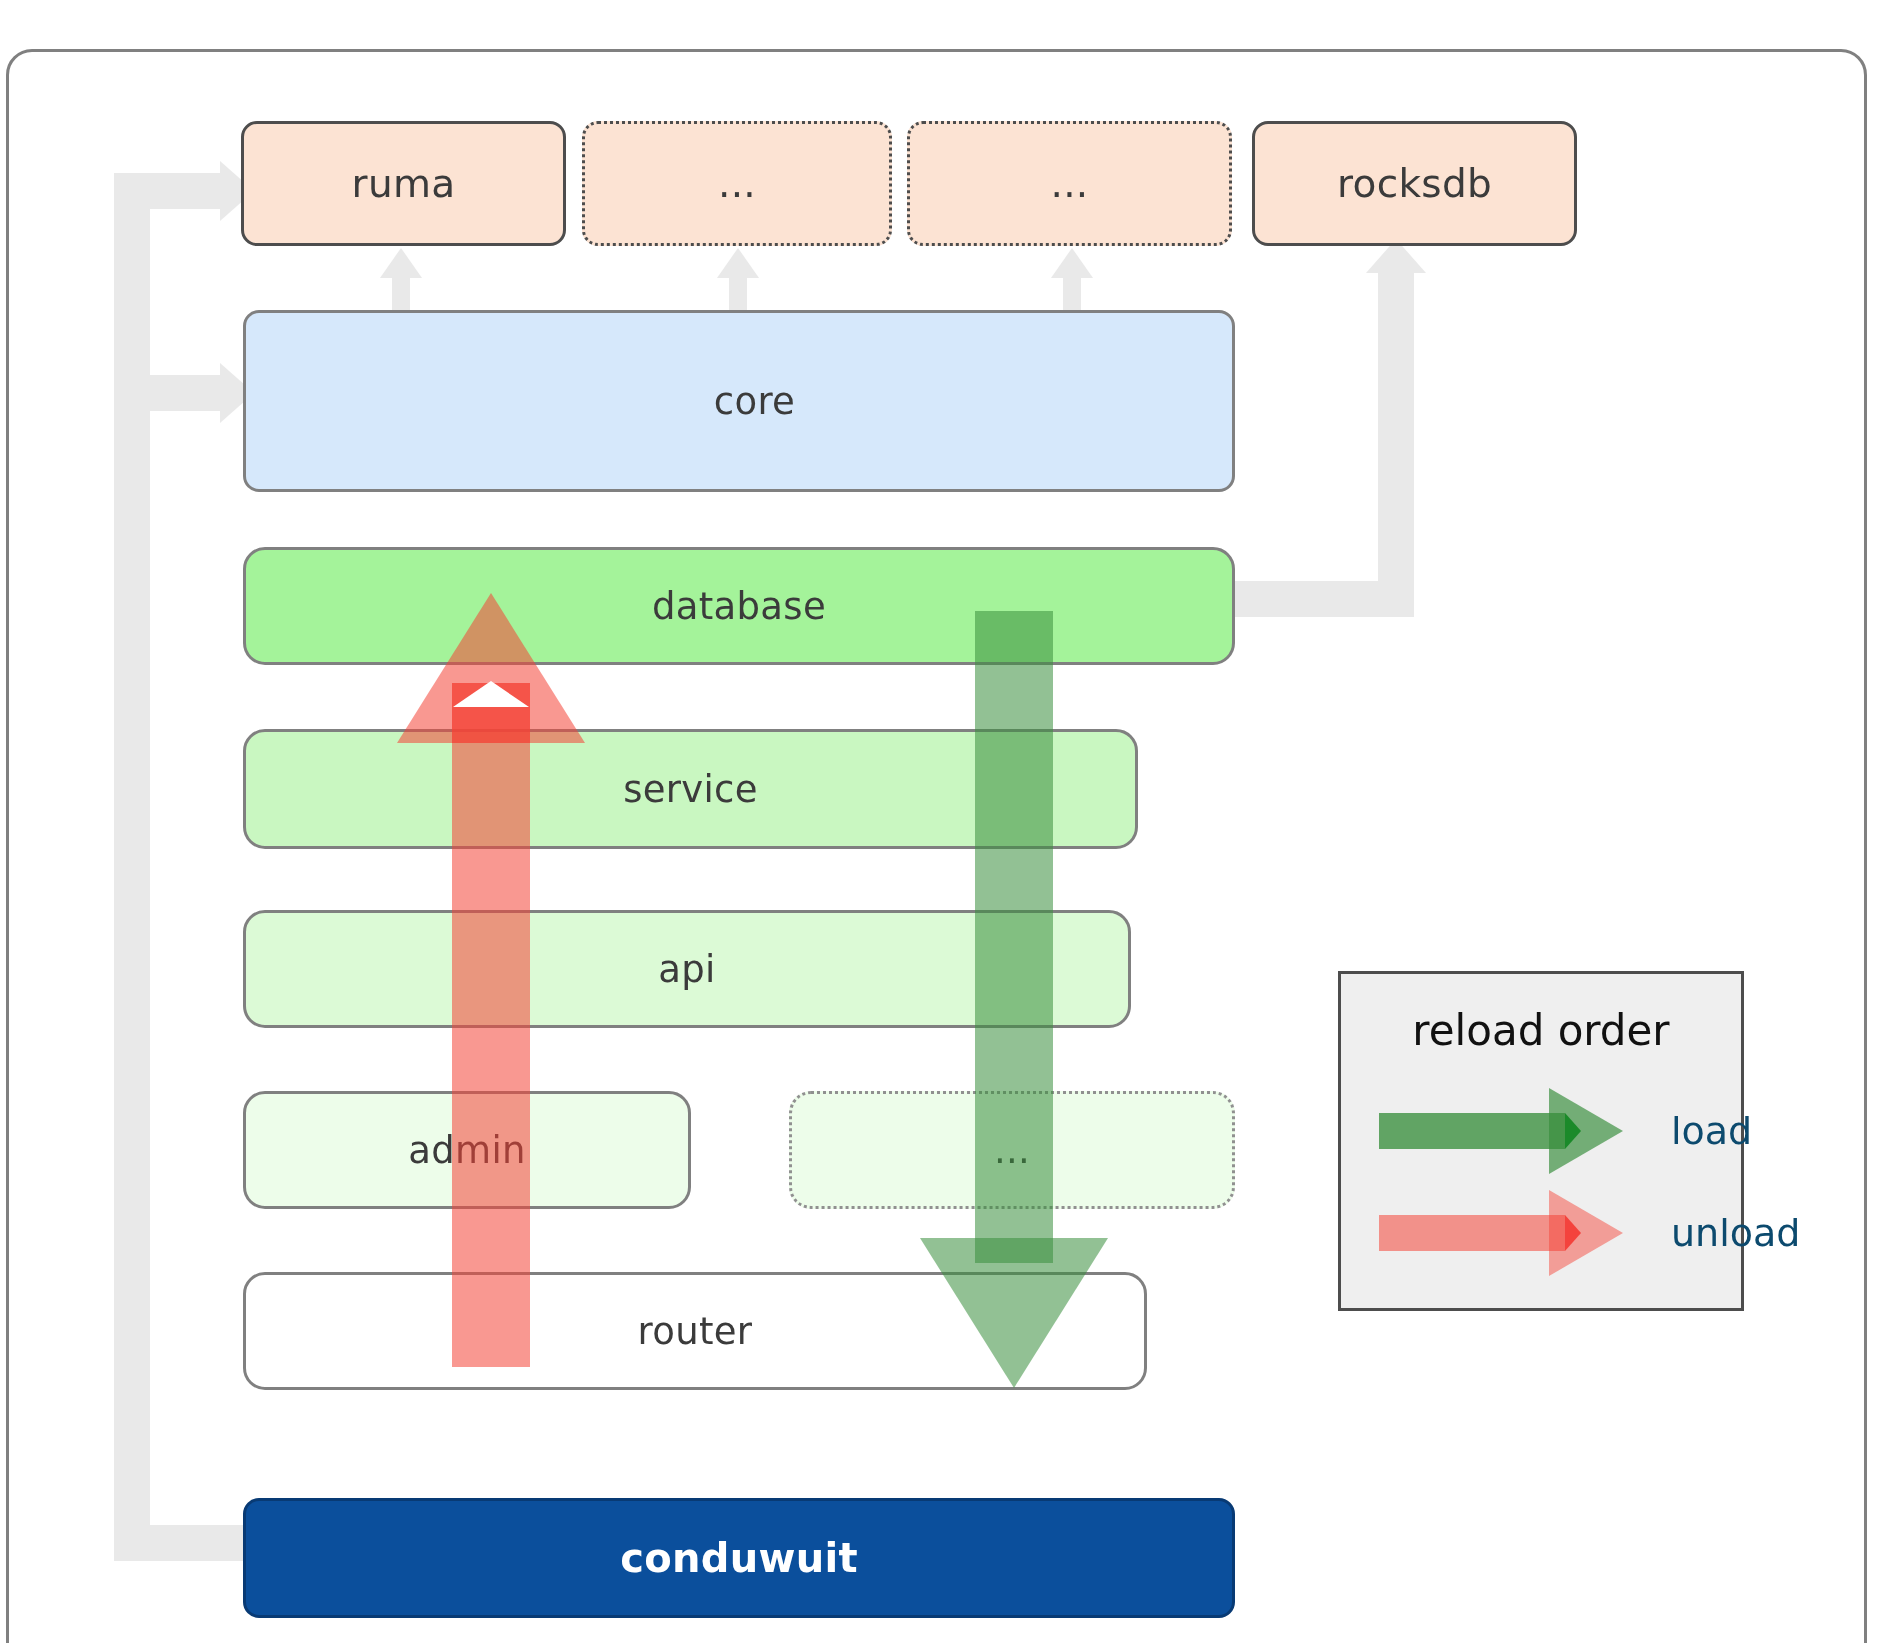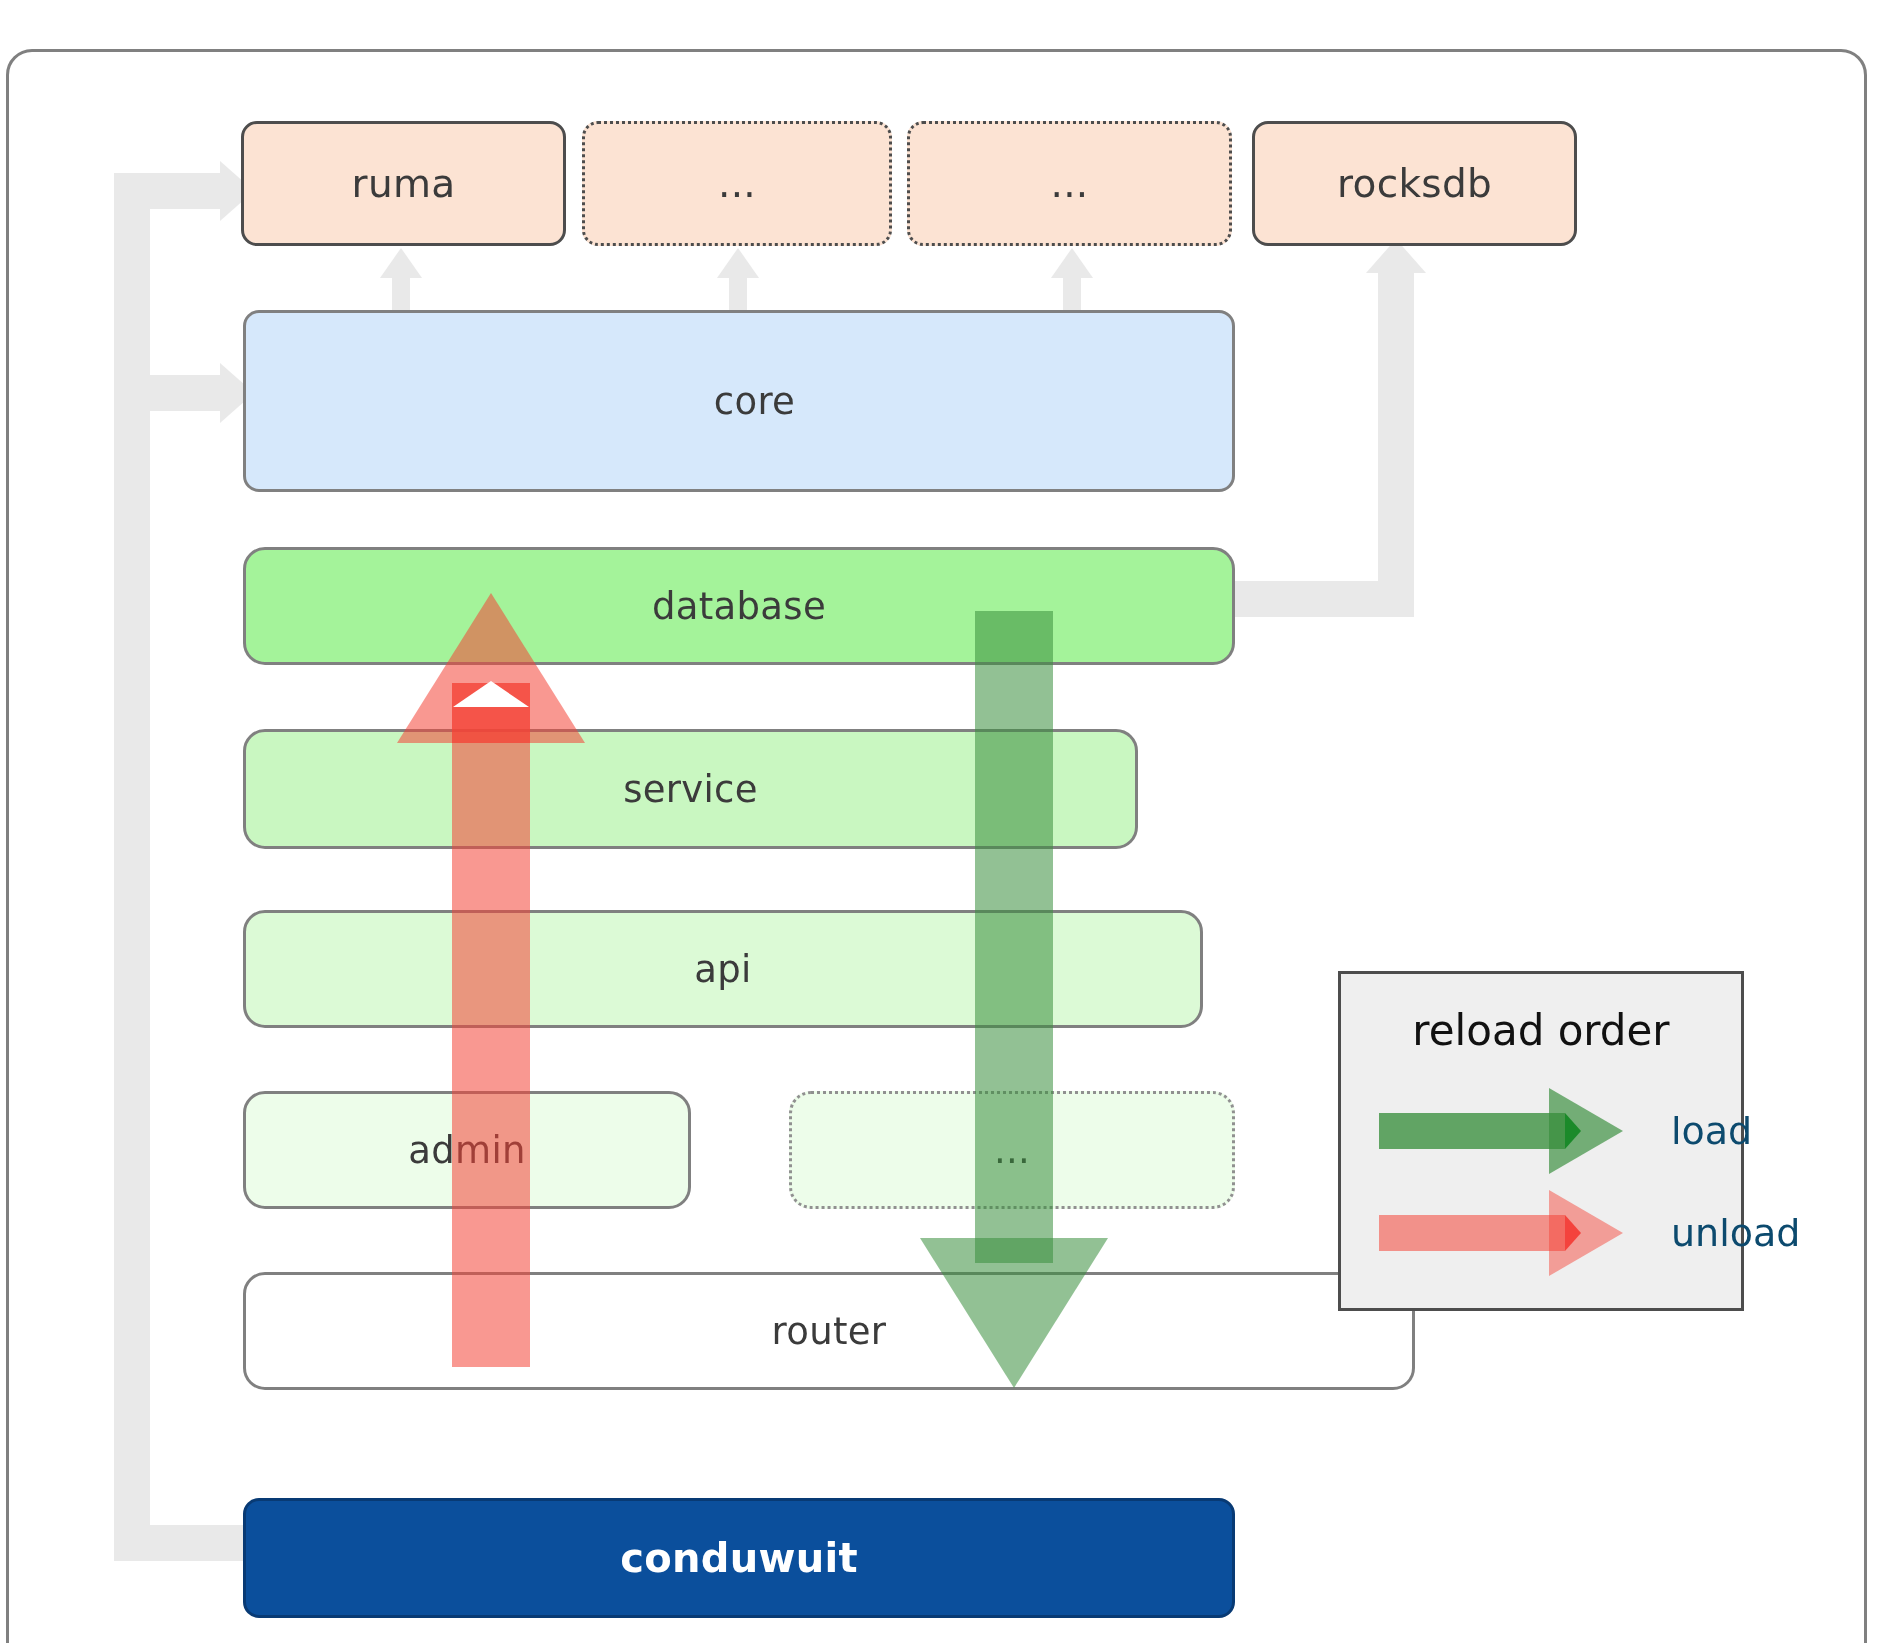--- a/index.html
+++ b/index.html
@@ -207,33 +207,33 @@
   </div>
 
   <div class="node lvl-database" style="left:243px; top:504px; width:992px; height:118px;">
     <span>database</span>
   </div>
 
   <div class="node lvl-service" style="left:243px; top:686px; width:895px; height:120px;">
     <span>service</span>
   </div>
 
-  <div class="node lvl-api" style="left:243px; top:867px; width:960px; height:118px;">
+  <div class="node lvl-api" style="left:243px; top:867px; width:888px; height:118px;">
     <span>api</span>
   </div>
 
   <div class="node lvl-admin" style="left:243px; top:1048px; width:448px; height:118px;">
     <span>admin</span>
   </div>
 
   <div class="node lvl-dots" style="left:789px; top:1048px; width:446px; height:118px;">
     <span>...</span>
   </div>
 
-  <div class="node lvl-router" style="left:243px; top:1229px; width:1172px; height:118px;">
+  <div class="node lvl-router" style="left:243px; top:1229px; width:904px; height:118px;">
     <span>router</span>
   </div>
 
   <div class="flow unload">
     <div class="flow-shaft" style="left:452px; top:640px; width:78px; height:684px;"></div>
     <div class="flow-head" style="left:397px; top:550px;"></div>
     <div class="flow-shaft" style="left:452px; top:640px; width:78px; height:60px;"></div>
     <div class="flow-notch" style="left:453px; top:638px;"></div>
   </div>
 

